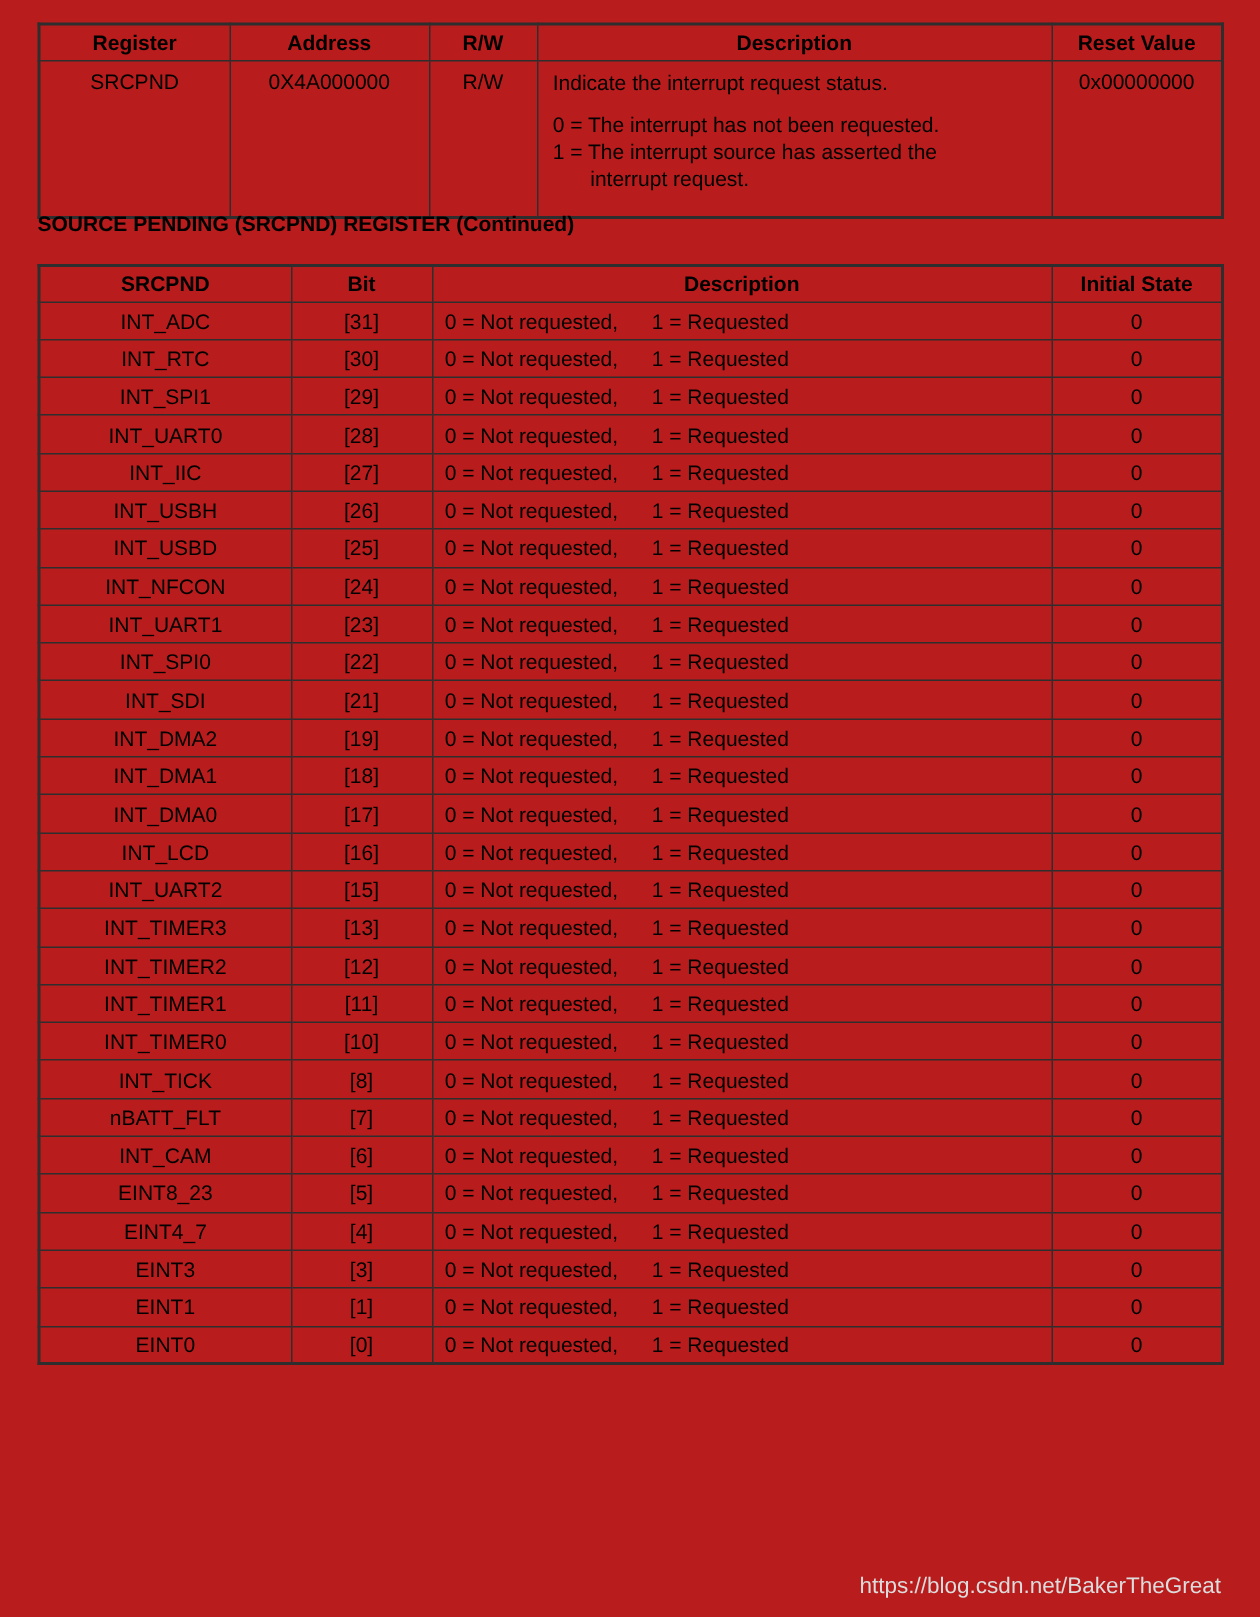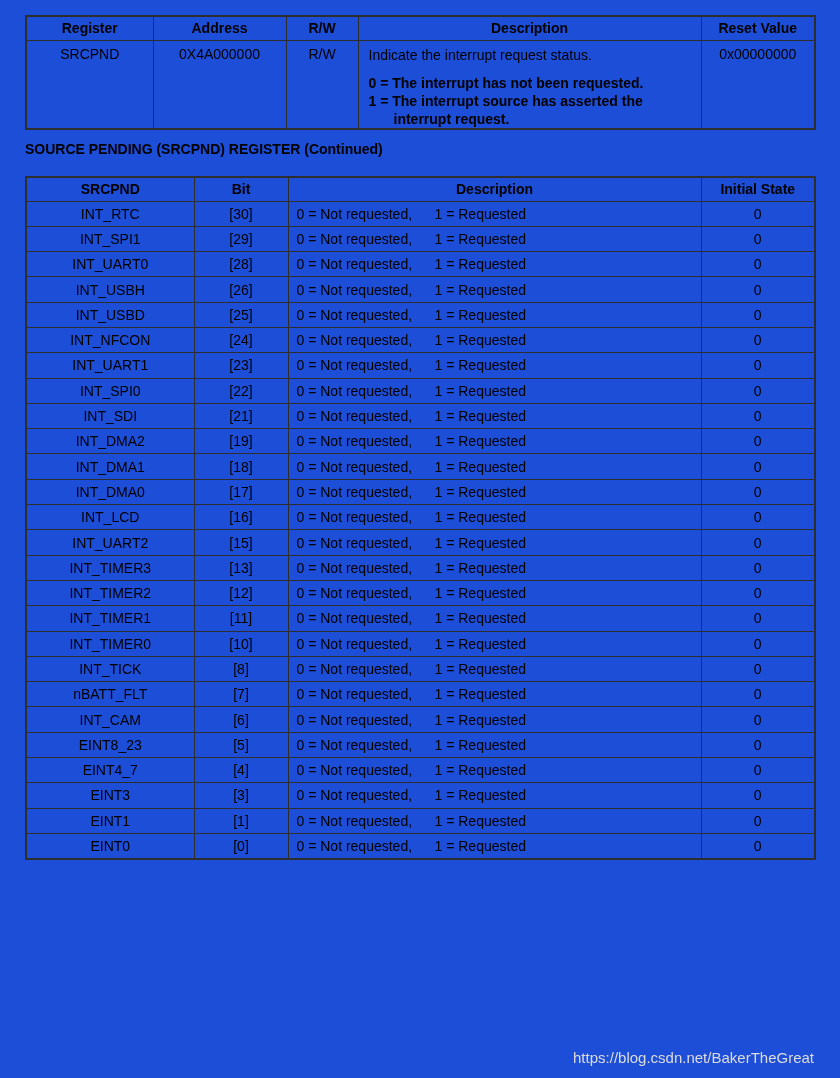--- a/index.html
+++ b/index.html
@@ -9,21 +9,21 @@
   }
   *{ box-sizing:border-box; margin:0; padding:0; }
   html,body{ background:#ffffff; }
   body{
     width:840px; height:1078px;
     position:relative;
     font-family:"Liberation Sans", sans-serif;
     color:var(--ink);
     font-size:14px;
   }
-  .page{ position:absolute; inset:0; background:#1d4ed8; }
+  .page{ position:absolute; inset:0; background:#b91c1c; }
 
   table{
     border-collapse:collapse;
     table-layout:fixed;
     position:absolute;
     left:25px;
     width:789px;
     border:2px solid var(--border);
   }
   th,td{
@@ -39,25 +39,25 @@
   .reg-table{ top:15px; }
   .reg-table th{ height:24px; }
   .reg-table td{
     height:85px;
     vertical-align:top;
     text-align:center;
     padding-top:5px;
   }
   .reg-table td.desc-cell{
     text-align:left;
-    padding:5px 8px 0 10px;
+    padding:5px 8px 16px 10px;
     white-space:normal;
   }
   .desc-intro{ line-height:18px; margin-bottom:10px; }
-  .desc-line{ line-height:18px;font-weight:bold; }
+  .desc-line{ line-height:18px; }
   .desc-line-indent{ padding-left:25px; }
 
   
   .section-heading{
     position:absolute;
     left:25px; top:140px;
     font-size:14px;
     font-weight:bold;
     line-height:18px;
     color:var(--ink);
@@ -136,38 +136,50 @@
     <thead>
       <tr>
         <th>SRCPND</th>
         <th>Bit</th>
         <th>Description</th>
         <th>Initial State</th>
       </tr>
     </thead>
     <tbody id="pend-body">
         <tr>
+          <td>INT_ADC</td>
+          <td>[31]</td>
+          <td class="c-desc"><span class="d-left">0 = Not requested,</span><span>1 = Requested</span></td>
+          <td>0</td>
+        </tr>
+        <tr>
           <td>INT_RTC</td>
           <td>[30]</td>
           <td class="c-desc"><span class="d-left">0 = Not requested,</span><span>1 = Requested</span></td>
           <td>0</td>
         </tr>
         <tr>
           <td>INT_SPI1</td>
           <td>[29]</td>
           <td class="c-desc"><span class="d-left">0 = Not requested,</span><span>1 = Requested</span></td>
           <td>0</td>
         </tr>
         <tr>
           <td>INT_UART0</td>
           <td>[28]</td>
           <td class="c-desc"><span class="d-left">0 = Not requested,</span><span>1 = Requested</span></td>
           <td>0</td>
         </tr>
         <tr>
+          <td>INT_IIC</td>
+          <td>[27]</td>
+          <td class="c-desc"><span class="d-left">0 = Not requested,</span><span>1 = Requested</span></td>
+          <td>0</td>
+        </tr>
+        <tr>
           <td>INT_USBH</td>
           <td>[26]</td>
           <td class="c-desc"><span class="d-left">0 = Not requested,</span><span>1 = Requested</span></td>
           <td>0</td>
         </tr>
         <tr>
           <td>INT_USBD</td>
           <td>[25]</td>
           <td class="c-desc"><span class="d-left">0 = Not requested,</span><span>1 = Requested</span></td>
           <td>0</td>

